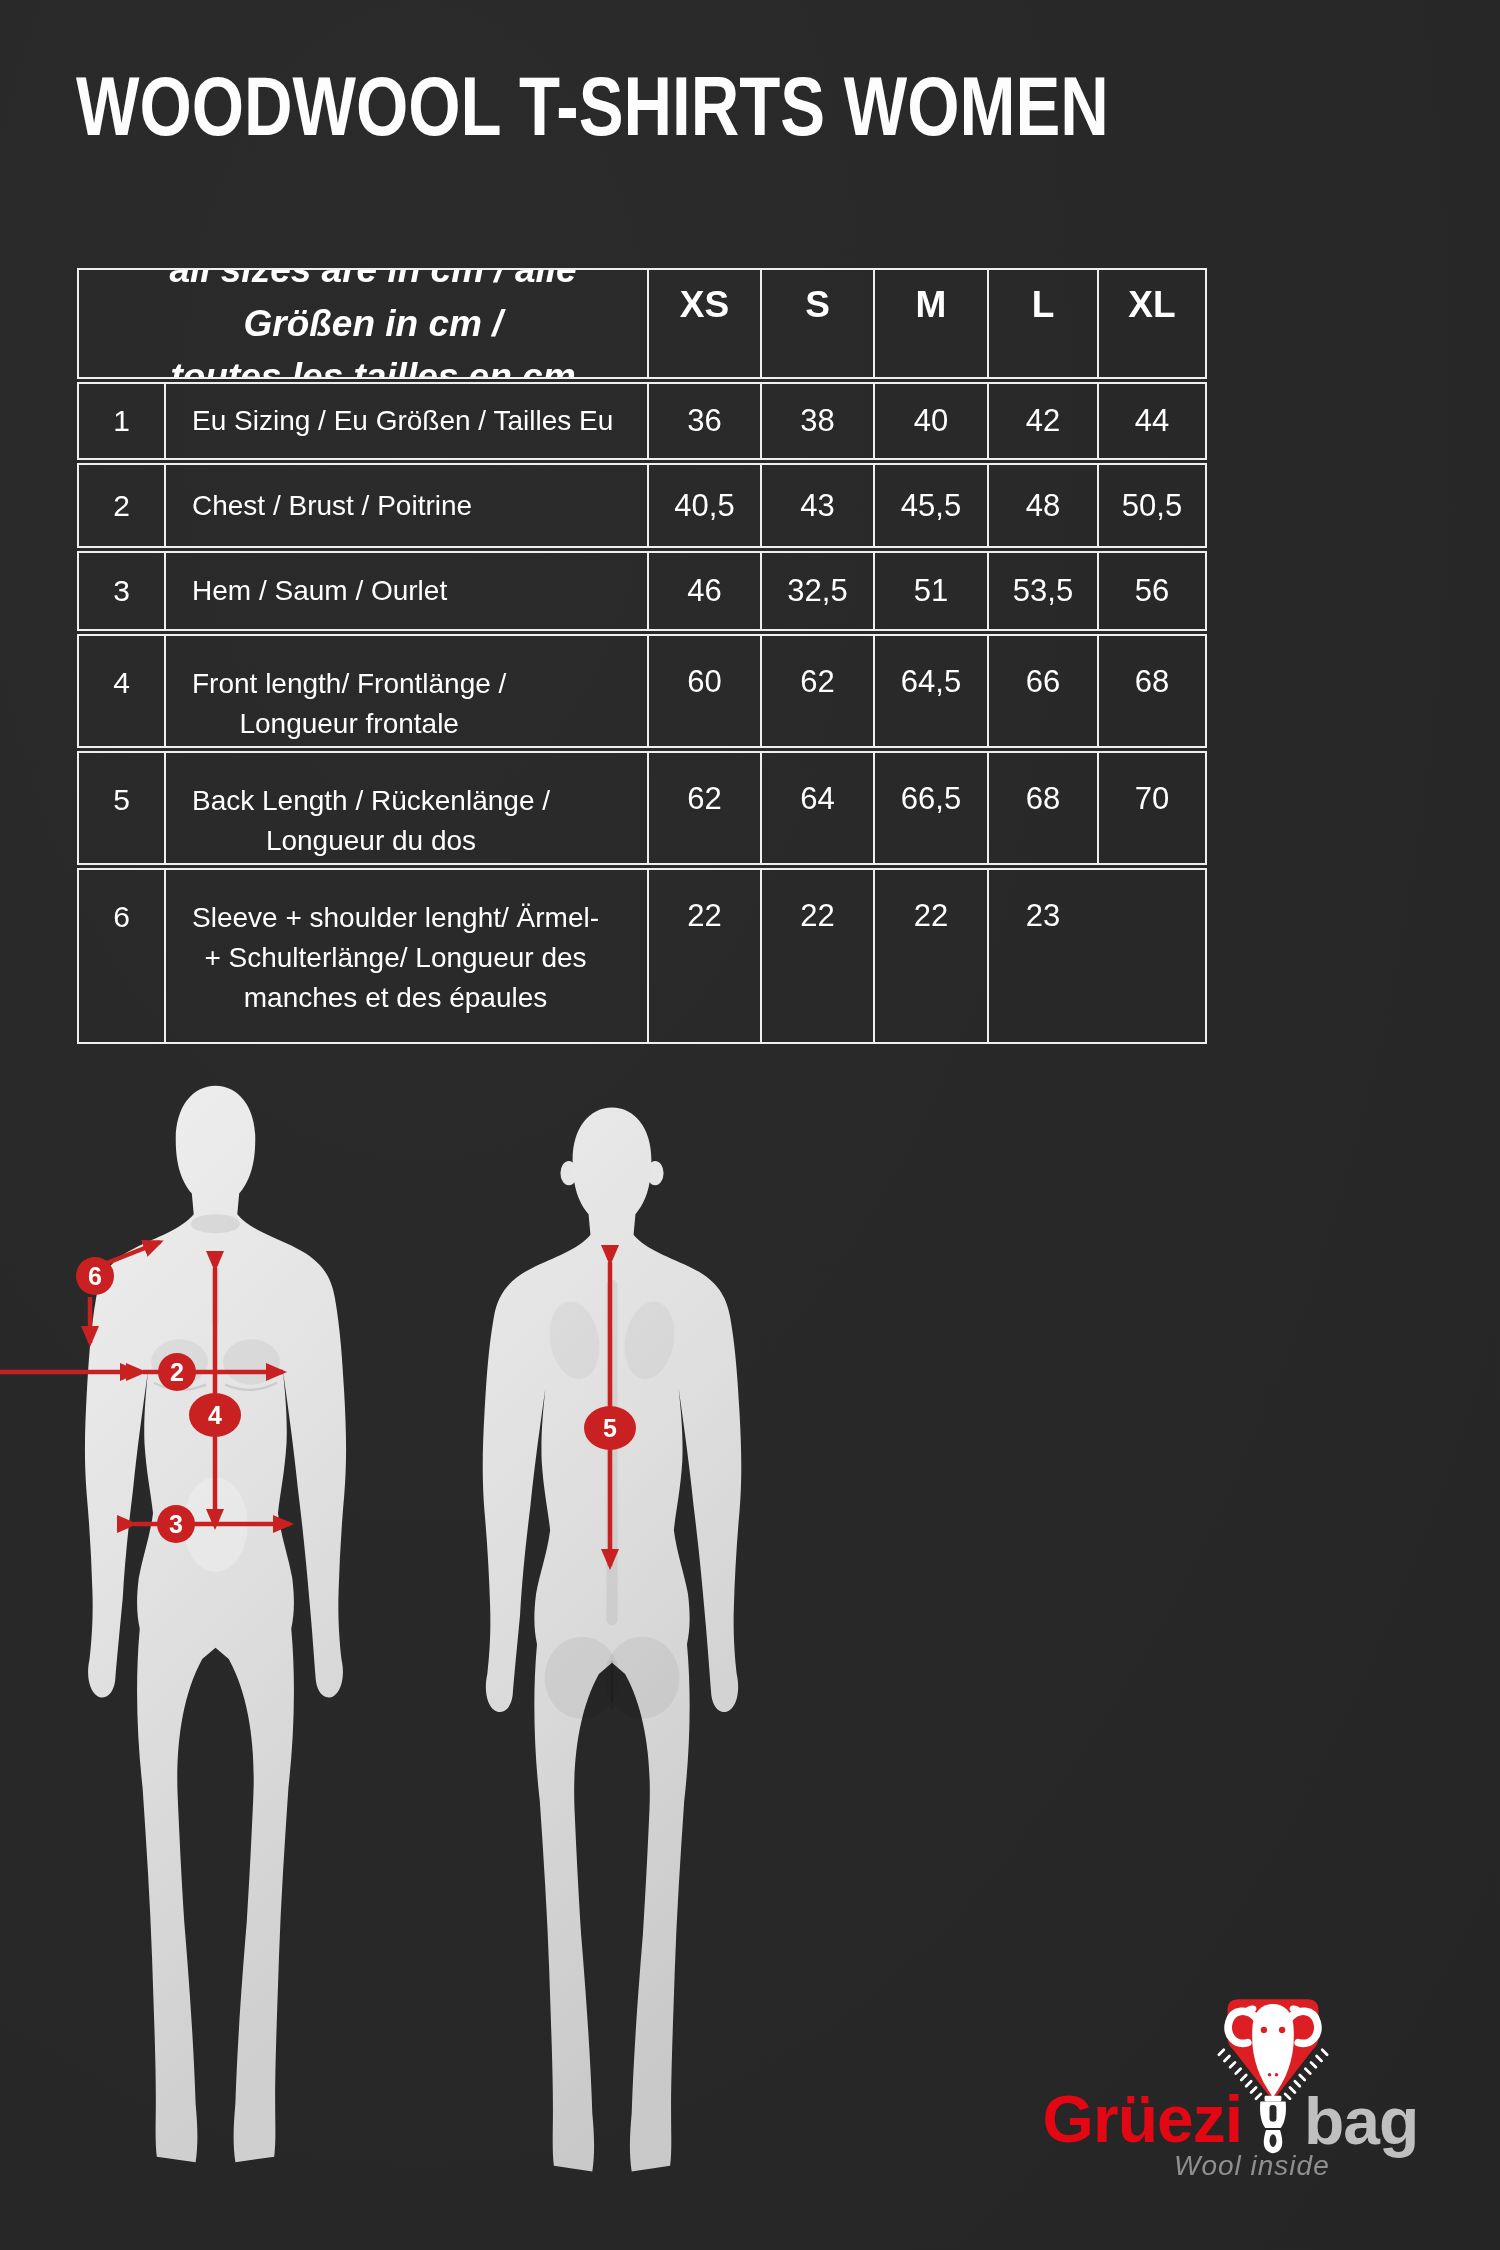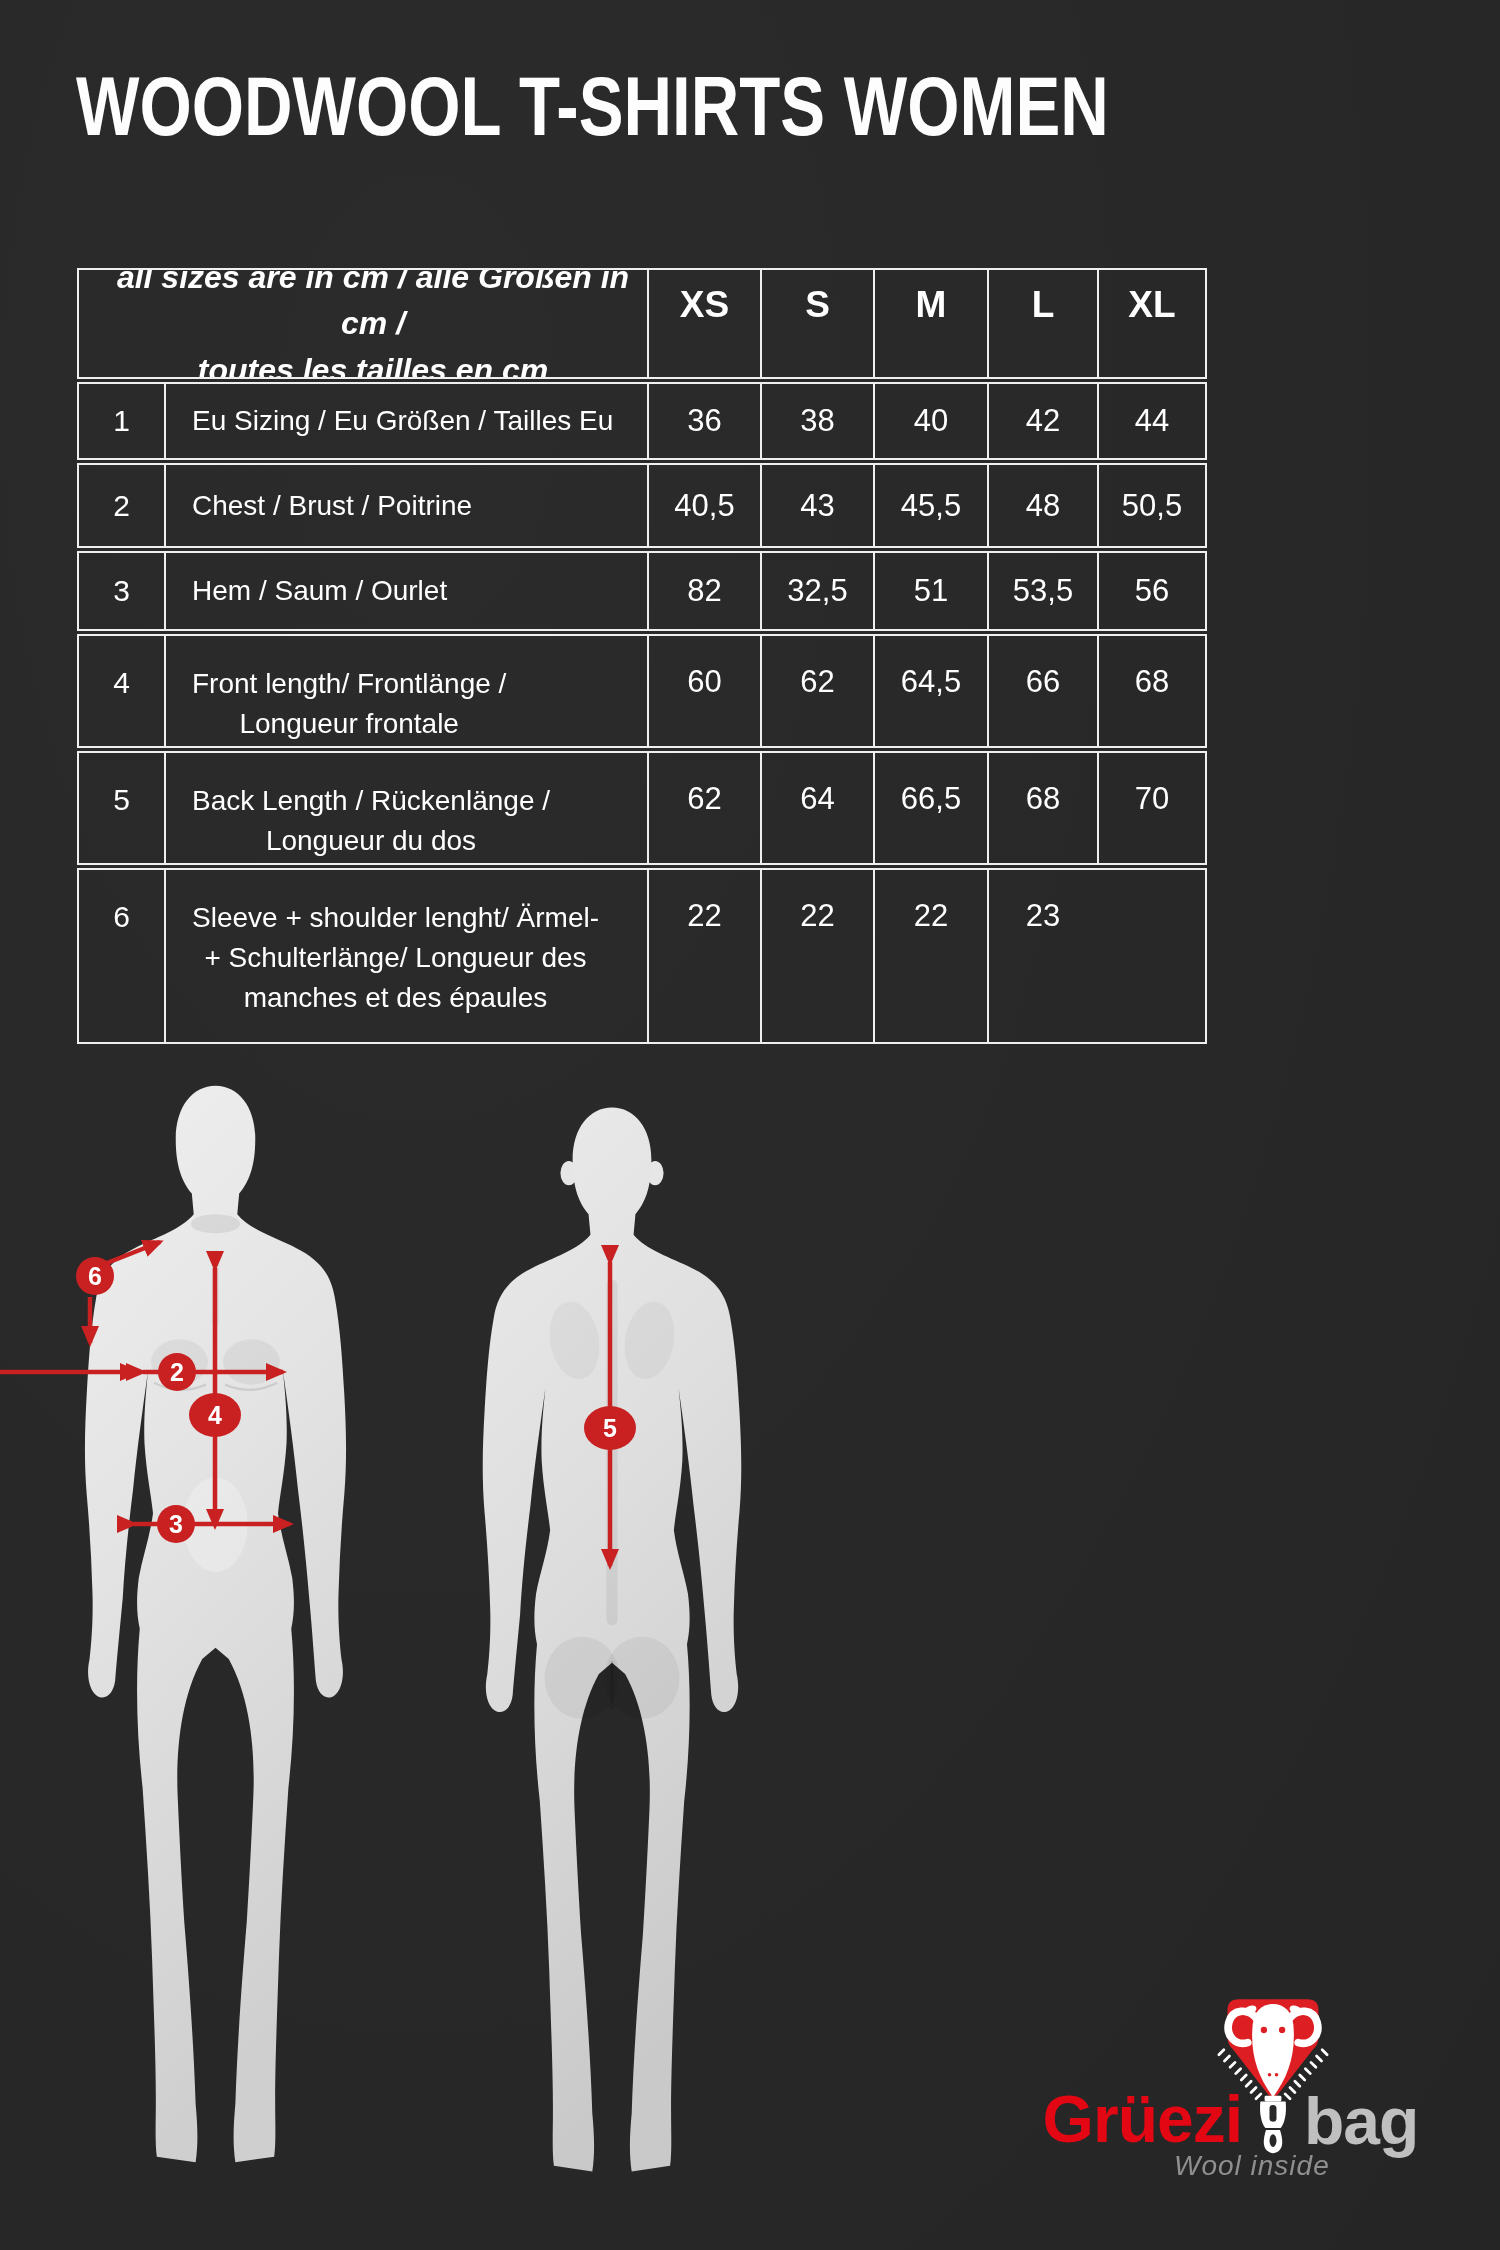--- a/index.html
+++ b/index.html
@@ -10,21 +10,21 @@
   .title{position:absolute;left:76px;top:64px;font-size:84px;line-height:84px;font-weight:bold;
          letter-spacing:0px;white-space:nowrap;transform:scaleX(0.80);transform-origin:left top;color:#fdfdfd;}
   
   .size-table{position:absolute;left:77px;top:268px;width:1130px;}
   .trow{box-sizing:border-box;border:2px solid #efefef;margin-bottom:3px;display:grid;background:transparent;}
   .trow.thead{grid-template-columns:568px 113px 113px 114px 110px auto;height:111px;}
   .trow.tbody{grid-template-columns:85px 483px 113px 113px 114px 110px auto;}
   .r1{height:78px;} .r2{height:85px;} .r3{height:80px;} .r4{height:114px;} .r5{height:114px;} .r6{height:176px;}
   .cell{box-sizing:border-box;display:flex;align-items:center;justify-content:center;overflow:hidden;}
   .cell + .cell{border-left:2px solid #efefef;}
-  .chead{font-style:italic;font-weight:bold;font-size:32px;line-height:1.45;text-align:center;white-space:pre-line;margin-left:20px;}
+  .chead{font-style:italic;font-weight:bold;font-size:37px;line-height:1.45;text-align:center;white-space:pre-line;margin-left:20px;}
   .csize{font-weight:bold;font-size:37px;align-items:flex-start;padding-top:14px;}
   .cnum{font-size:30px;}
   .clabel{justify-content:flex-start;padding-left:26px;font-size:28px;line-height:1.42;white-space:pre-line;text-align:center;}
   .cval{font-size:31px;}
   .top .cell{align-items:flex-start;padding-top:28px;}
   .top .cnum{padding-top:30px;}
   
   .fig{position:absolute;}
   
   .ann{position:absolute;left:0;top:1050px;pointer-events:none;}
@@ -76,21 +76,21 @@
       <div class="cell cval">40,5</div>
       <div class="cell cval">43</div>
       <div class="cell cval">45,5</div>
       <div class="cell cval">48</div>
       <div class="cell cval">50,5</div>
     </div>
 
     <div class="trow tbody r3">
       <div class="cell cnum">3</div>
       <div class="cell clabel">Hem / Saum / Ourlet</div>
-      <div class="cell cval">82</div>
+      <div class="cell cval">46</div>
       <div class="cell cval">32,5</div>
       <div class="cell cval">51</div>
       <div class="cell cval">53,5</div>
       <div class="cell cval">56</div>
     </div>
 
     <div class="trow tbody r4 top">
       <div class="cell cnum">4</div>
       <div class="cell clabel">Front length/ Frontlänge /
 Longueur frontale</div>

